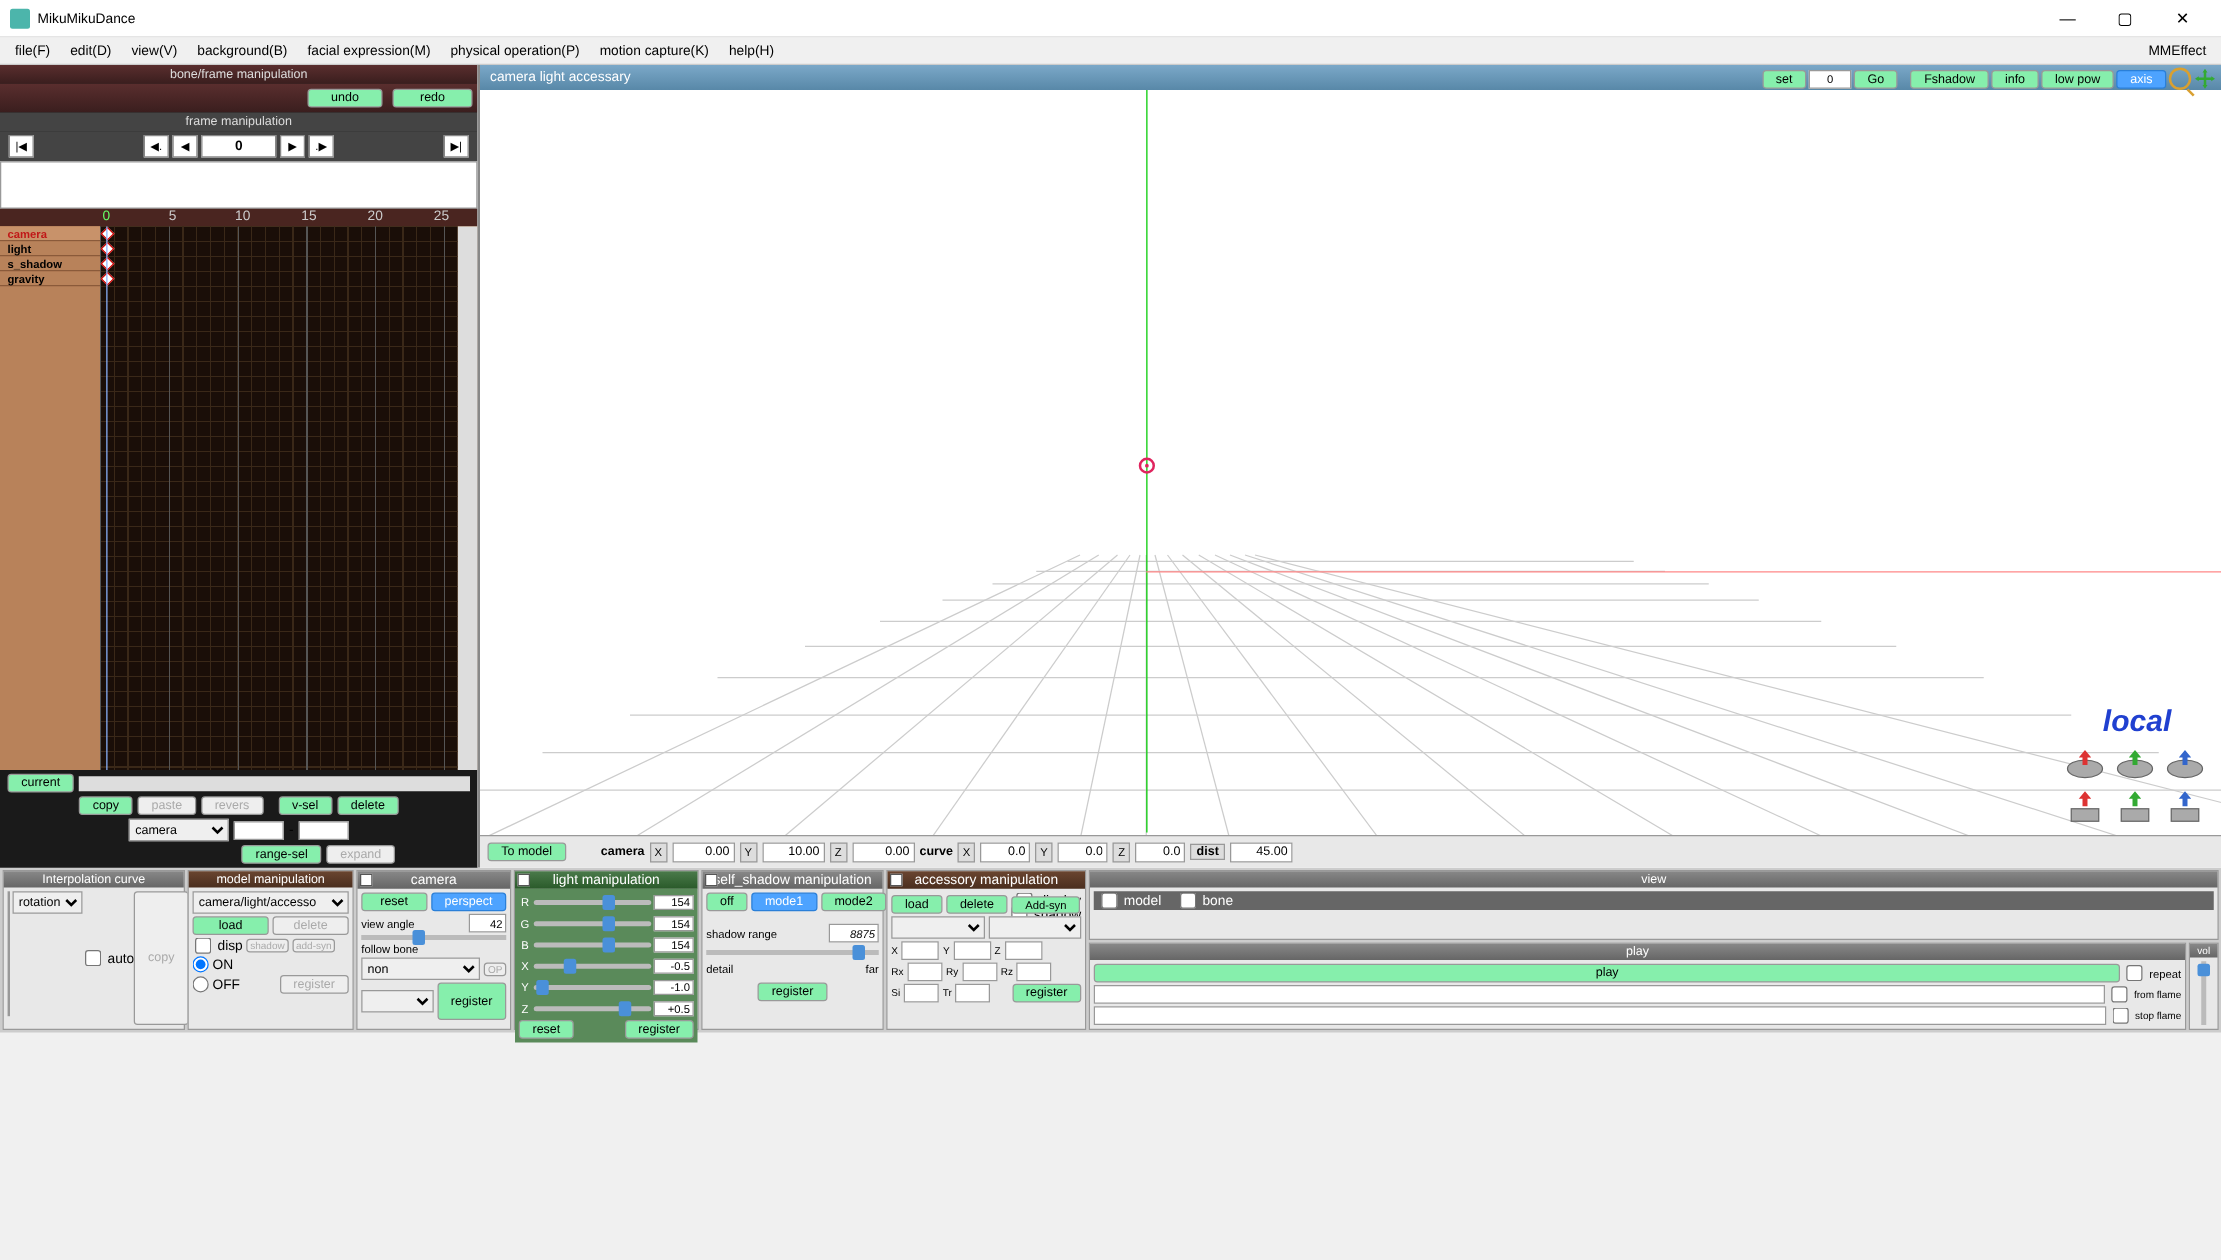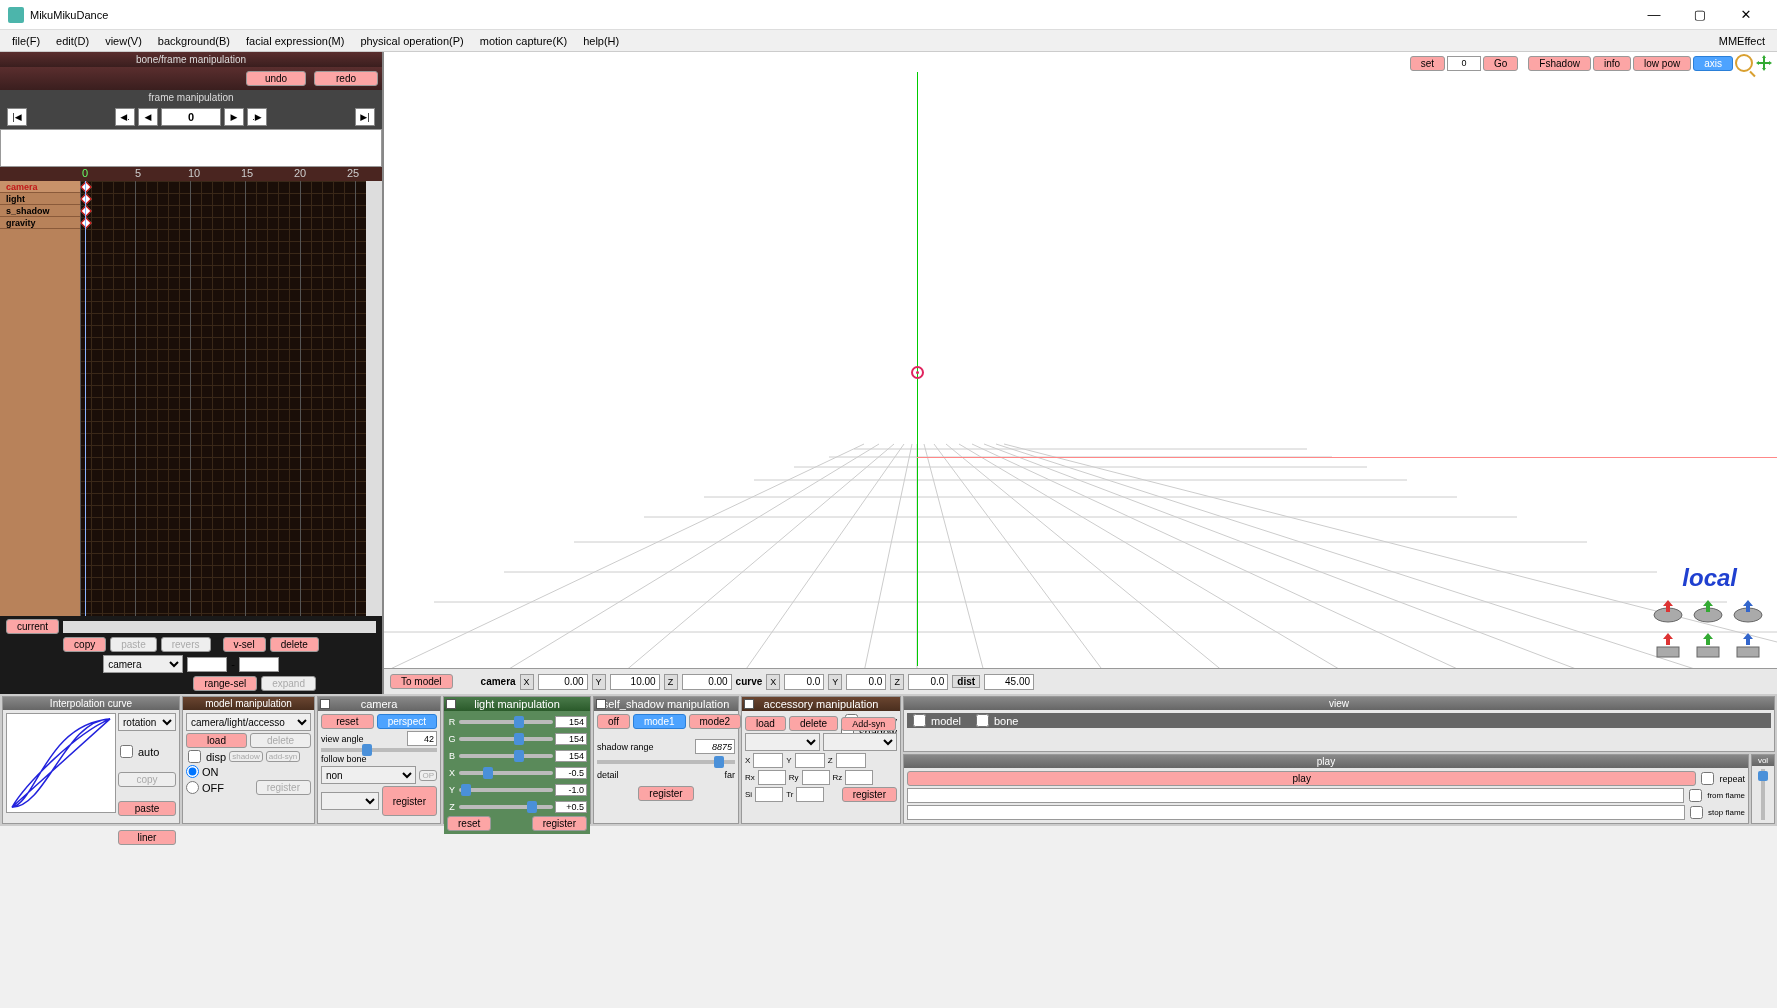--- a/index.html
+++ b/index.html
@@ -9,21 +9,21 @@
 .titlebar .title{flex:1}
 .winbtns{display:flex;gap:0}
 .winbtn{width:46px;height:30px;display:flex;align-items:center;justify-content:center;font-size:13px}
 .menubar{height:22px;background:#f0f0f0;display:flex;align-items:center;padding:0 4px;border-bottom:1px solid #ccc}
 .menubar .mitem{padding:2px 8px;cursor:default}
 .menubar .spacer{flex:1}
 .main{display:flex;height:642px}
 .left{width:382px;background:#1a1a1a;display:flex;flex-direction:column}
 .panel-hdr{background:linear-gradient(#5a2e2e,#3a1e1e);color:#ddd;text-align:center;padding:2px;font-size:10px}
 .undo-row{background:linear-gradient(#5a2e2e,#3a1e1e);padding:4px;display:flex;justify-content:flex-end;gap:8px}
-.btn{background:#fca5a5;border:1px solid #999;border-radius:3px;padding:1px 10px;font-size:10px;cursor:default}
+.btn{background:#86efac;border:1px solid #999;border-radius:3px;padding:1px 10px;font-size:10px;cursor:default}
 .btn.disabled{color:#aaa;background:#eee}
 .btn.blue{background:#4da3ff;color:#fff;border-color:#2a7fd8}
 .frame-nav{background:#444;padding:3px;display:flex;justify-content:center;align-items:center;gap:3px}
 .navbtn{background:#fff;border:1px solid #888;width:20px;height:18px;font-size:9px;display:flex;align-items:center;justify-content:center}
 .frame-input{width:60px;height:18px;text-align:center;border:1px solid #888;font-weight:bold}
 .white-strip{height:38px;background:#fff;border:1px solid #999;margin:0}
 .timeline-hdr{height:14px;background:#4a2520;display:flex;color:#ccc;font-size:9px}
 .timeline-hdr .lbl-col{width:80px}
 .timeline-hdr .ticks{flex:1;position:relative}
 .tick{position:absolute;top:0}
@@ -169,20 +169,23 @@
         <input class="small-input" style="">
       </div>
       <div class="row" style="justify-content:flex-end;padding-right:60px">
         <button class="btn">range-sel</button>
         <button class="btn disabled">expand</button>
       </div>
     </div>
   </div>
 
   <div class="viewport">
+    <div class="vp-titlebar">
+      <span>camera  light  accessary</span>
+    </div>
     <div class="vp-btns">
       <button class="btn">set</button>
       <input class="small-input" style="width: 34px; text-align: center;" value="0">
       <button class="btn">Go</button>
       <span style="width:6px"></span>
       <button class="btn">Fshadow</button>
       <button class="btn">info</button>
       <button class="btn">low pow</button>
       <button class="btn blue">axis</button>
       <div class="vp-search"></div>
@@ -272,29 +275,29 @@
       <span class="axis-tag">Z</span>
       <input class="stat-val" style="width: 40px;" value="0.0">
       <span class="stat-lbl" style="background:#ddd;border:1px solid #999;padding:0 4px">dist</span>
       <input class="stat-val" value="45.00" style="">
     </div>
   </div>
 </div>
 
 <div class="bottom">
 
-  <div class="bpanel" style="width:178px">
+  <div class="bpanel" style="width:146px">
     <div class="bpanel-hdr">Interpolation curve</div>
     <div class="bpanel-body" style="flex-direction:row">
       <div class="curve-canvas">
         <svg viewBox="0 0 110 100" style="position:absolute;inset:0">
             <path d="M5 95 C 30 90 40 10 105 5 M5 95 C 20 70 70 20 105 5 M5 95 C 40 95 60 5 105 5 M5 95 L105 5" stroke="#22d" fill="none" stroke-width="1.5"></path>
           </svg>
       </div>
-      <div style="display:flex;flex-direction:column;gap:14px;flex:1">
+      <div style="display:flex;flex-direction:row;gap:0;flex:1">
         <select class="small"><option>rotation</option></select>
         <label class="row">
             <input type="checkbox" style="">
             <span>auto</span>
           </label>
         <button class="btn disabled">copy</button>
         <button class="btn">paste</button>
         <button class="btn">liner</button>
       </div>
     </div>

